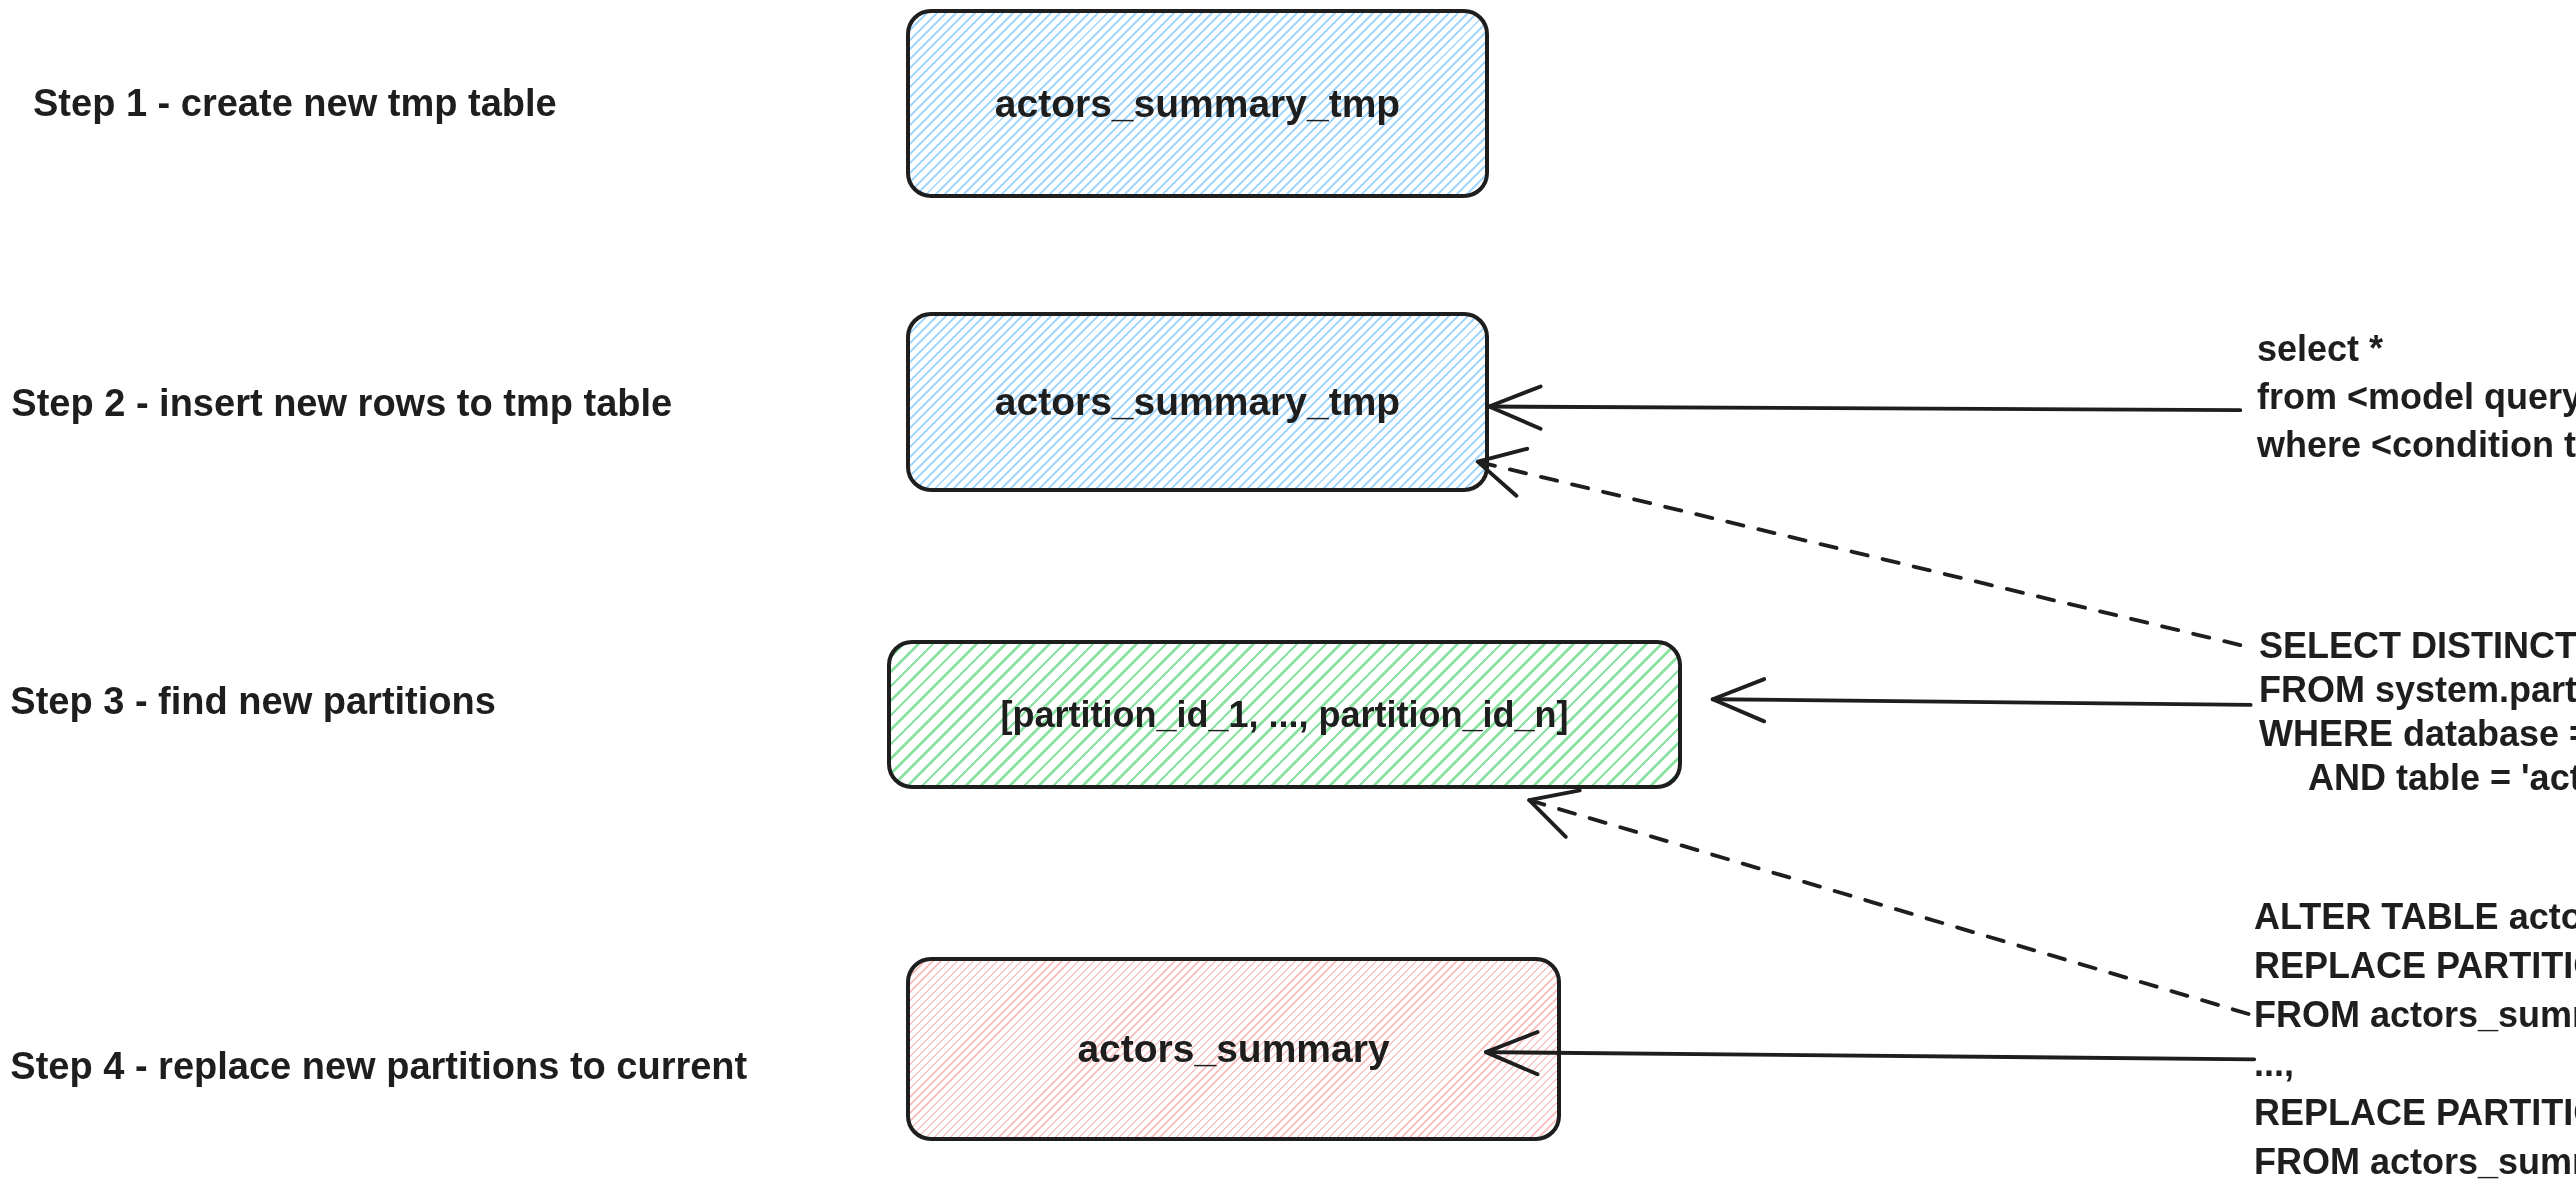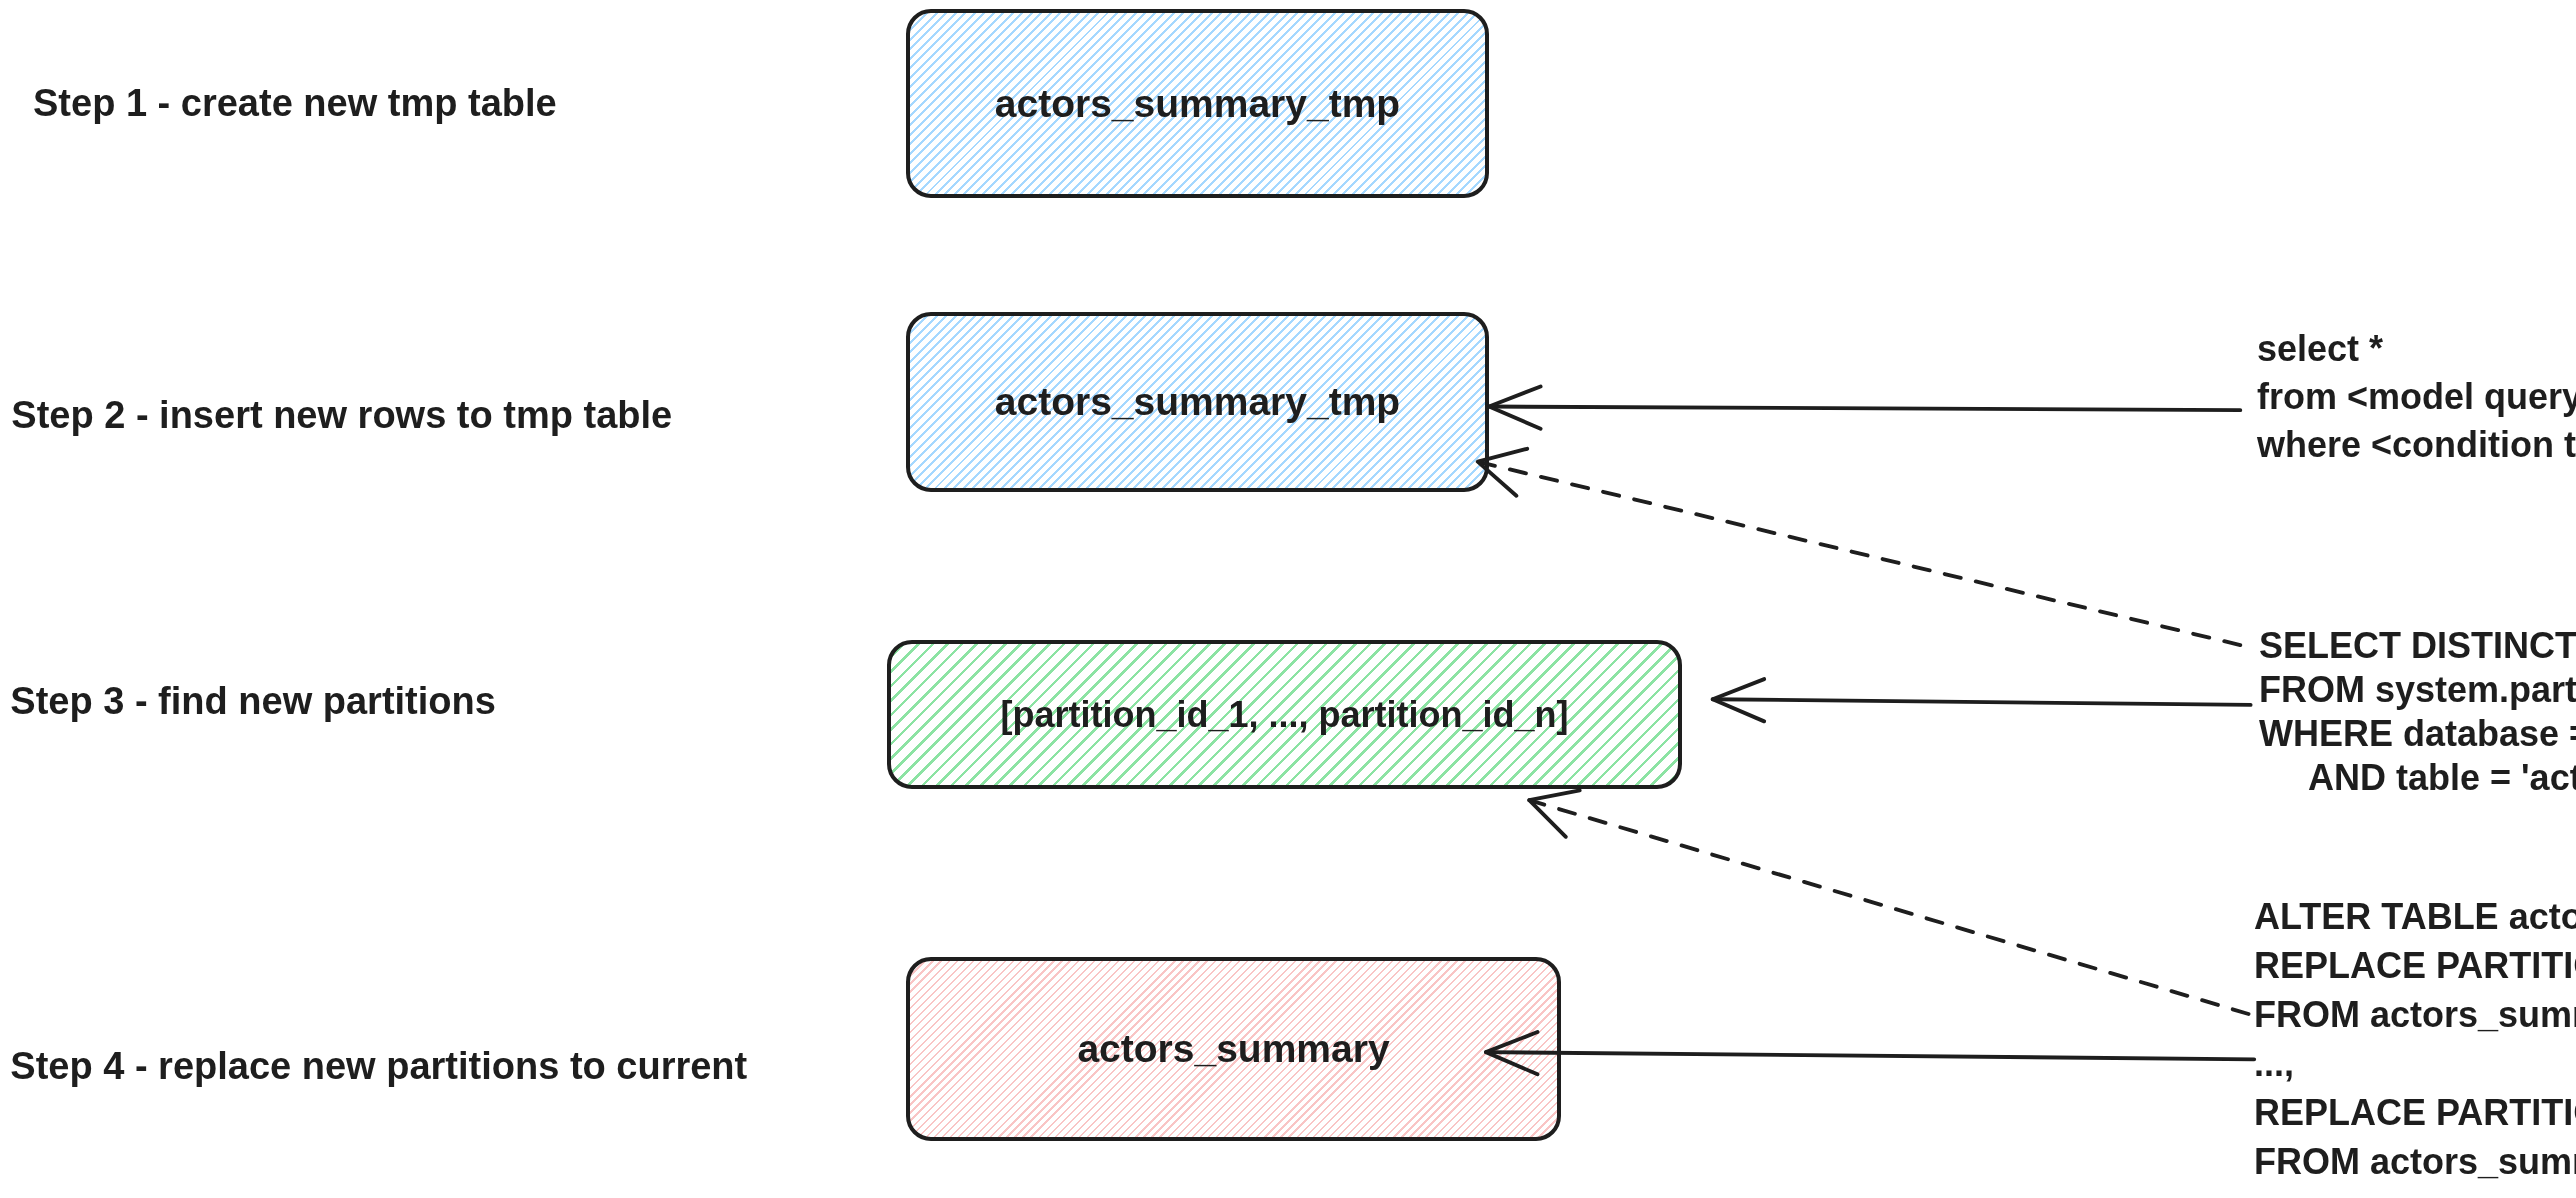--- a/index.html
+++ b/index.html
@@ -65,21 +65,21 @@
     stroke-linejoin:round;
   }
   #arrows .dashed{stroke-dasharray:32 30;}
 </style>
 </head>
 <body>
 
 <div id="canvas">
 
   <div class="step-label" style="left:13px;top:84px;margin-left:20px;">Step 1 - create new tmp table</div>
-  <div class="step-label" style="left:11.3px;top:396px;">Step 2 - insert new rows to tmp table</div>
+  <div class="step-label" style="left:11.3px;top:384px;">Step 2 - insert new rows to tmp table</div>
   <div class="step-label" style="left:10.3px;top:682px;">Step 3 - find new partitions</div>
   <div class="step-label" style="left:10.3px;top:1032px;margin-top:15px;">Step 4 - replace new partitions to current</div>
 
   <div class="node hatch-blue" style="left:906px;top:9.3px;width:583px;height:189px;">
     <span class="node-label">actors_summary_tmp</span>
   </div>
 
   <div class="node hatch-blue" style="left:906px;top:312px;width:583px;height:180px;">
     <span class="node-label">actors_summary_tmp</span>
   </div>

